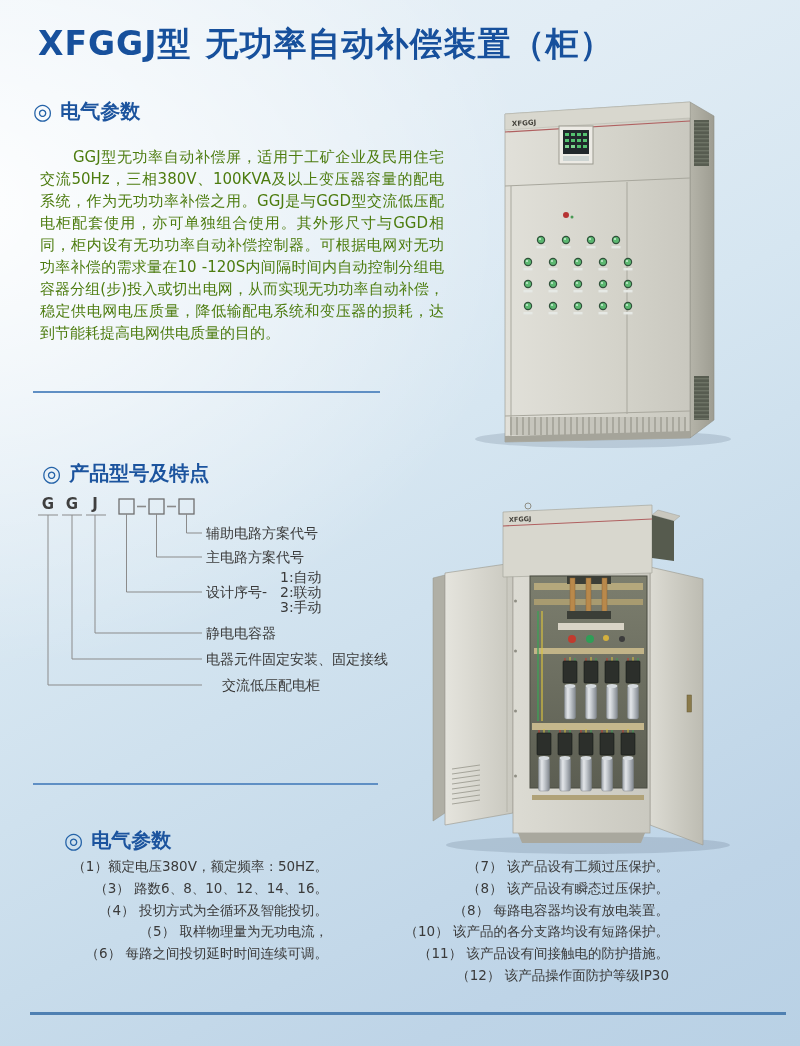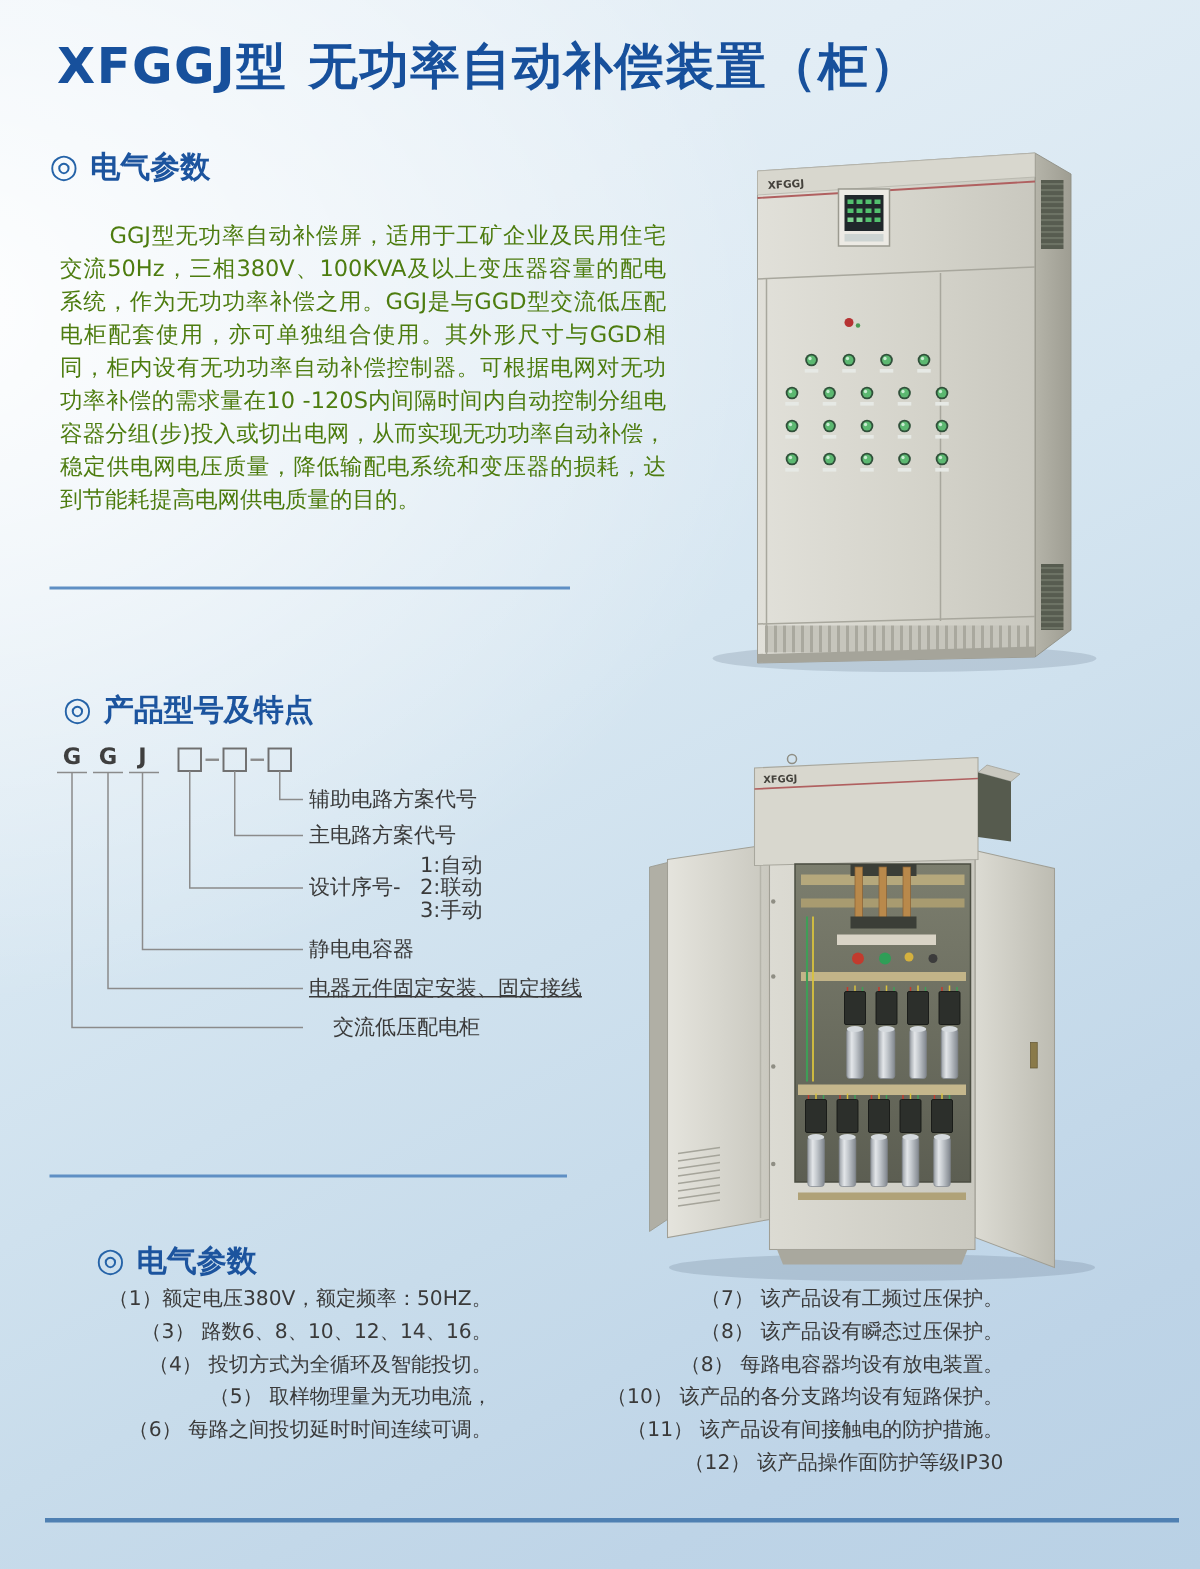--- a/index.html
+++ b/index.html
@@ -171,21 +171,21 @@
     </g>
   </svg>
 
   <div class="abs dgm-label" style="left:206px;top:523px;">辅助电路方案代号</div>
   <div class="abs dgm-label" style="left:206px;top:547px;">主电路方案代号</div>
   <div class="abs dgm-opt" style="top:567px;">1:自动</div>
   <div class="abs dgm-label" style="left:206px;top:582px;">设计序号-</div>
   <div class="abs dgm-opt" style="top:582px;">2:联动</div>
   <div class="abs dgm-opt" style="top:597px;">3:手动</div>
   <div class="abs dgm-label" style="left:206px;top:623px;">静电电容器</div>
-  <div class="abs dgm-label" style="left:206px;top:649px;text-decoration:underline;">电器元件固定安装、固定接线</div>
+  <div class="abs dgm-label" style="left:206px;top:649px;">电器元件固定安装、固定接线</div>
   <div class="abs dgm-label" style="left:206px;top:675px;margin-left:16px;">交流低压配电柜</div>
 
   <svg class="abs" style="left:418px;top:481px;" width="382" height="382" viewBox="0 0 382 382">
     <defs>
       <linearGradient id="o-front" x1="0" y1="0" x2="1" y2="0">
         <stop offset="0" stop-color="#dcdbd3"></stop>
           <stop offset="1" stop-color="#cac9c0"></stop>
       </linearGradient>
       <linearGradient id="o-doorL" x1="0" y1="0" x2="1" y2="0">
         <stop offset="0" stop-color="#e5e4dd"></stop>

